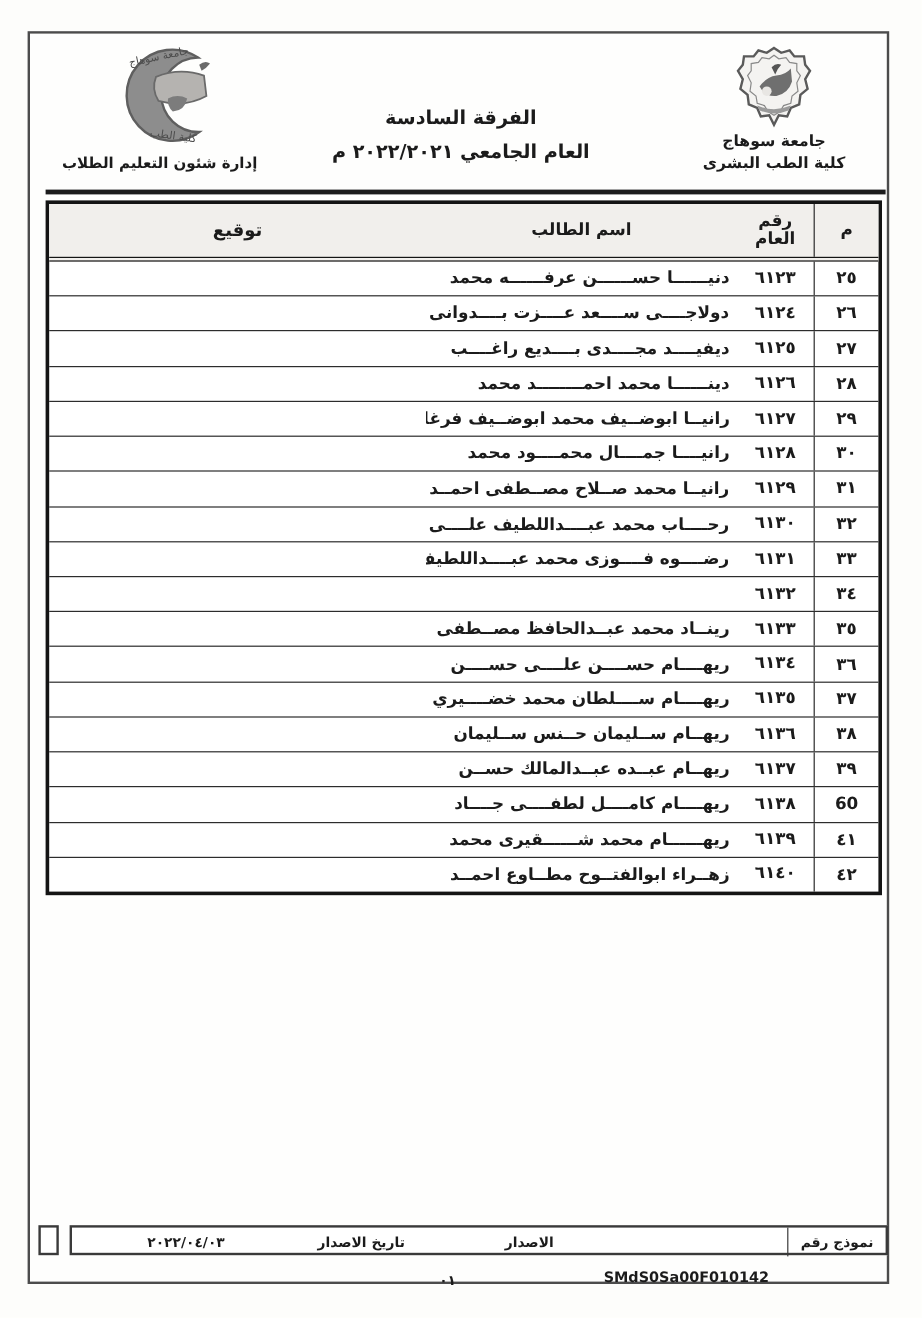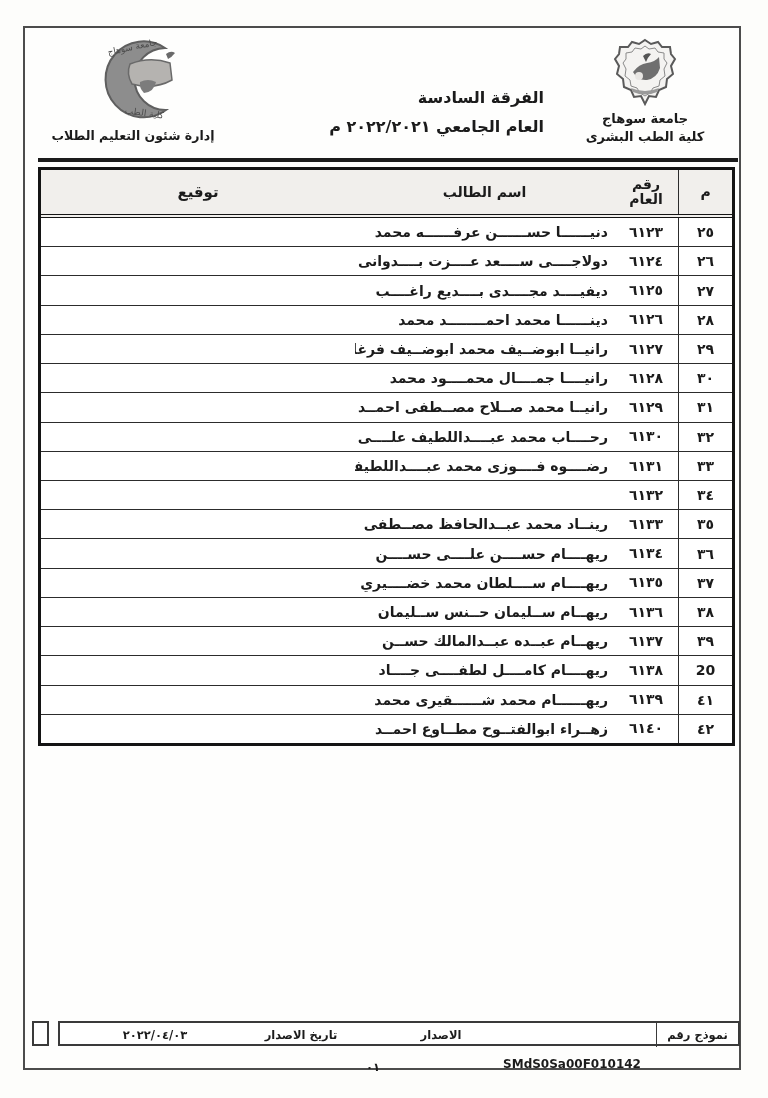--- a/index.html
+++ b/index.html
@@ -10,21 +10,21 @@
     color:#1b1b1b;overflow:hidden;
   }
   .page-border{
     position:absolute;left:23px;top:26px;width:718px;height:1044px;
     border:2px solid #4c4c4c;background:#fefefd;box-sizing:border-box;
   }
   
   .hdr-right{position:absolute;top:38px;right:58px;width:130px;text-align:center;}
   .hdr-right .org{font-weight:bold;font-size:13px;line-height:1.35;margin-top:2px;}
   .hdr-center{position:absolute;top:84px;left:50%;transform:translateX(-50%);
-    width:320px;text-align:right;font-weight:bold;font-size:16px;line-height:1.8;}
+    width:320px;text-align:center;font-weight:bold;font-size:16px;line-height:1.8;}
   .hdr-left{position:absolute;top:36px;left:48px;width:170px;text-align:center;}
   .hdr-left .dept{font-weight:bold;font-size:12.5px;margin-top:2px;}
   .sep-line{position:absolute;left:38px;top:158px;width:700px;height:4px;background:#1c1c1c;}
   
   .stable{
     position:absolute;left:38px;top:167px;width:697px;height:579px;
     border:3px solid #141414;box-sizing:border-box;direction:rtl;
     display:flex;flex-direction:column;background:#fff;
   }
   .thead{
@@ -201,21 +201,21 @@
     <div class="cell c-name">ريهــام ســليمان حــنس ســليمان</div>
     <div class="cell c-sign"></div>
   </div>
       <div class="trow">
     <div class="cell c-serial">٣٩</div>
     <div class="cell c-seat">٦١٣٧</div>
     <div class="cell c-name">ريهــام عبــده عبــدالمالك حســن</div>
     <div class="cell c-sign"></div>
   </div>
       <div class="trow">
-    <div class="cell c-serial">20</div>
+    <div class="cell c-serial">60</div>
     <div class="cell c-seat">٦١٣٨</div>
     <div class="cell c-name">ريهــــام كامــــل لطفــــى جــــاد</div>
     <div class="cell c-sign"></div>
   </div>
       <div class="trow">
     <div class="cell c-serial">٤١</div>
     <div class="cell c-seat">٦١٣٩</div>
     <div class="cell c-name">ريهــــــام محمد شــــــقيرى محمد</div>
     <div class="cell c-sign"></div>
   </div>

